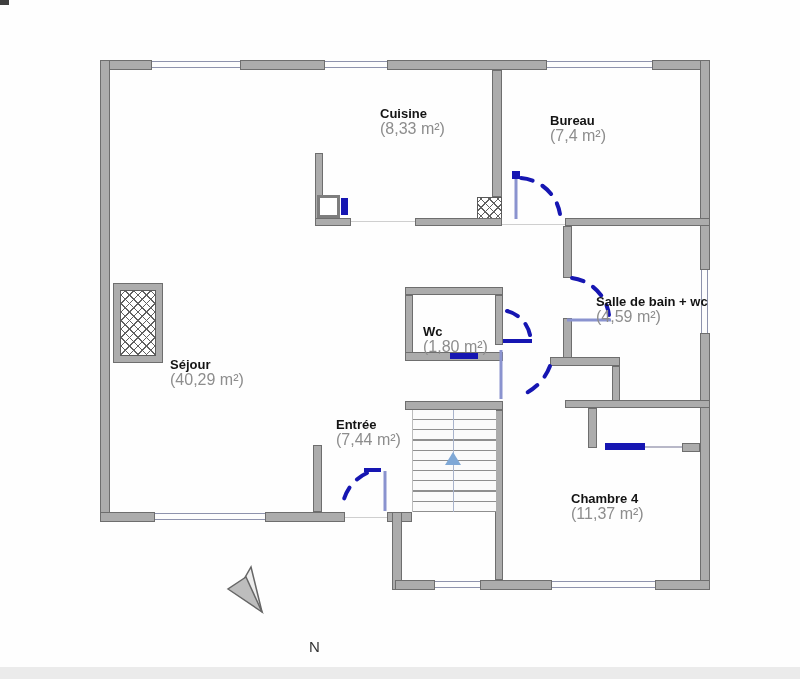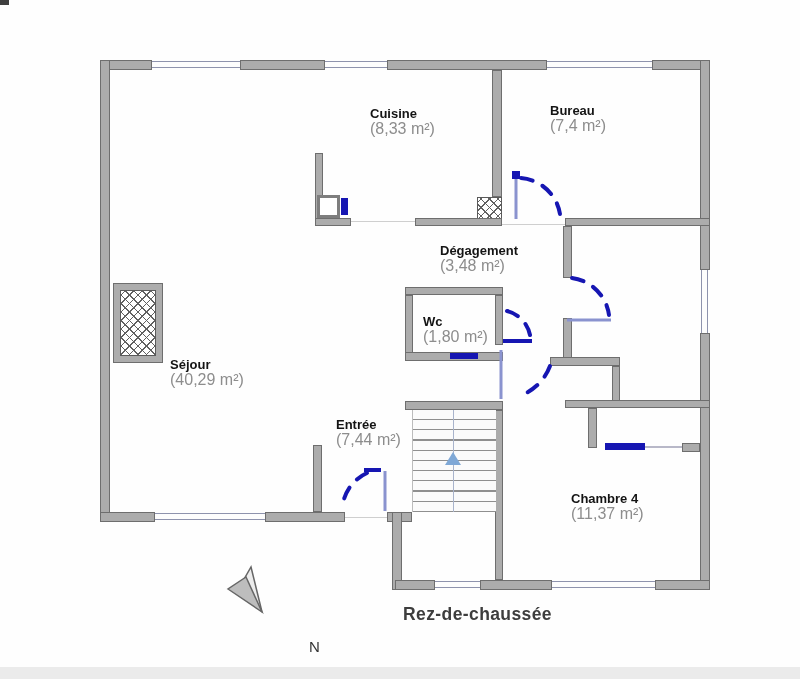--- a/index.html
+++ b/index.html
@@ -121,45 +121,44 @@
     <path class="arc" d="M 550 366 A 50 50 0 0 1 519 396"></path>
 
     <line class="leaf-light" x1="385" y1="471" x2="385" y2="511"></line>
     <line class="leaf-dark" x1="364" y1="470" x2="381" y2="470" stroke-width="5"></line>
     <path class="arc" d="M 367 473 A 42 42 0 0 0 343 503"></path>
 
     <path d="M251,567 L262,612 L243,581 Z" fill="#ececec" stroke="#666" stroke-width="1.5"></path>
     <path d="M228,589 L262,612 L246,577 Z" fill="#bdbdbd" stroke="#666" stroke-width="1.5"></path>
   </svg>
 
-  <div class="room-label" style="left:370px;top:106px">
+  <div class="room-label" style="left:380px;top:106px">
     <span>Cuisine</span>
     <span class="area">(8,33 m²)</span>
   </div>
-  <div class="room-label" style="left:550px;top:103px">
+  <div class="room-label" style="left:550px;top:113px">
     <span>Bureau</span>
     <span class="area">(7,4 m²)</span>
   </div>
-  <div class="room-label" style="left:440px;top:243px">
-    <span>Dégagement</span>
-    <span class="area">(3,48 m²)</span>
+  <div class="room-label" style="left:596px;top:294px">
+    <span>Salle de bain + wc</span>
+    <span class="area">(4,59 m²)</span>
   </div>
-  <div class="room-label" style="left:423px;top:314px">
+  <div class="room-label" style="left:423px;top:324px">
     <span>Wc</span>
     <span class="area">(1,80 m²)</span>
   </div>
   <div class="room-label" style="left:170px;top:357px">
     <span>Séjour</span>
     <span class="area">(40,29 m²)</span>
   </div>
   <div class="room-label" style="left:336px;top:417px">
     <span>Entrée</span>
     <span class="area">(7,44 m²)</span>
   </div>
   <div class="room-label" style="left:571px;top:491px">
     <span>Chambre 4</span>
     <span class="area">(11,37 m²)</span>
   </div>
 
-  <div class="plan-title">Rez-de-chaussée</div>
   <div class="north-label">N</div>
 
 </div>
 
 </body></html>

